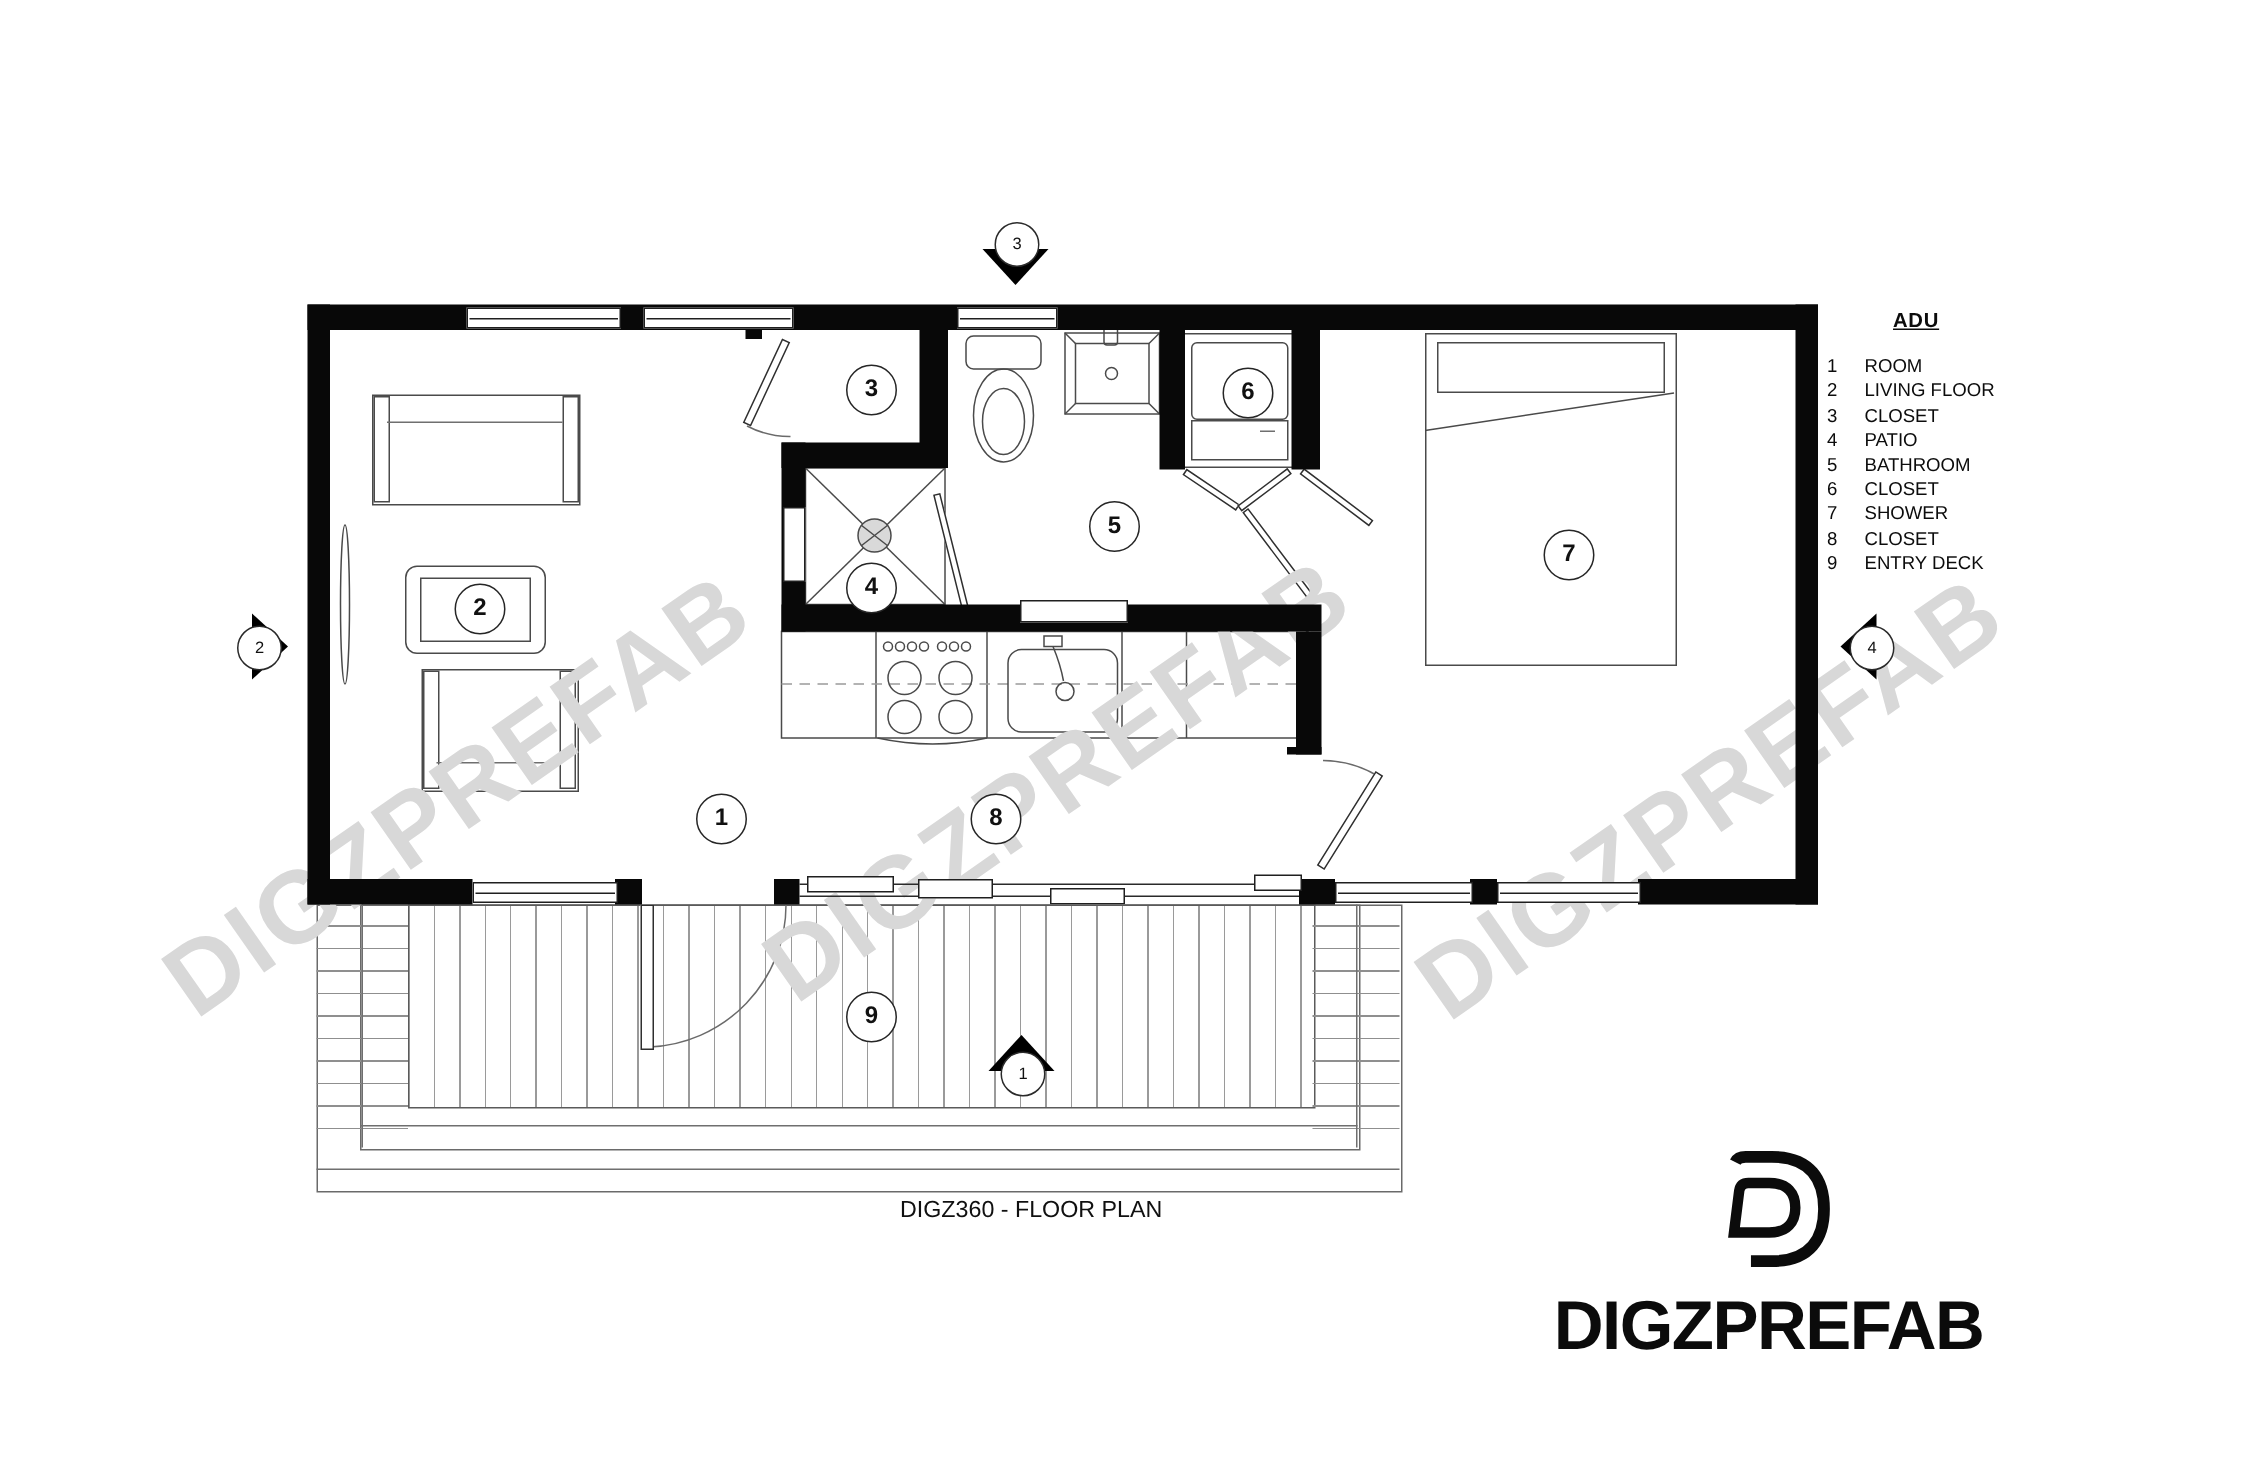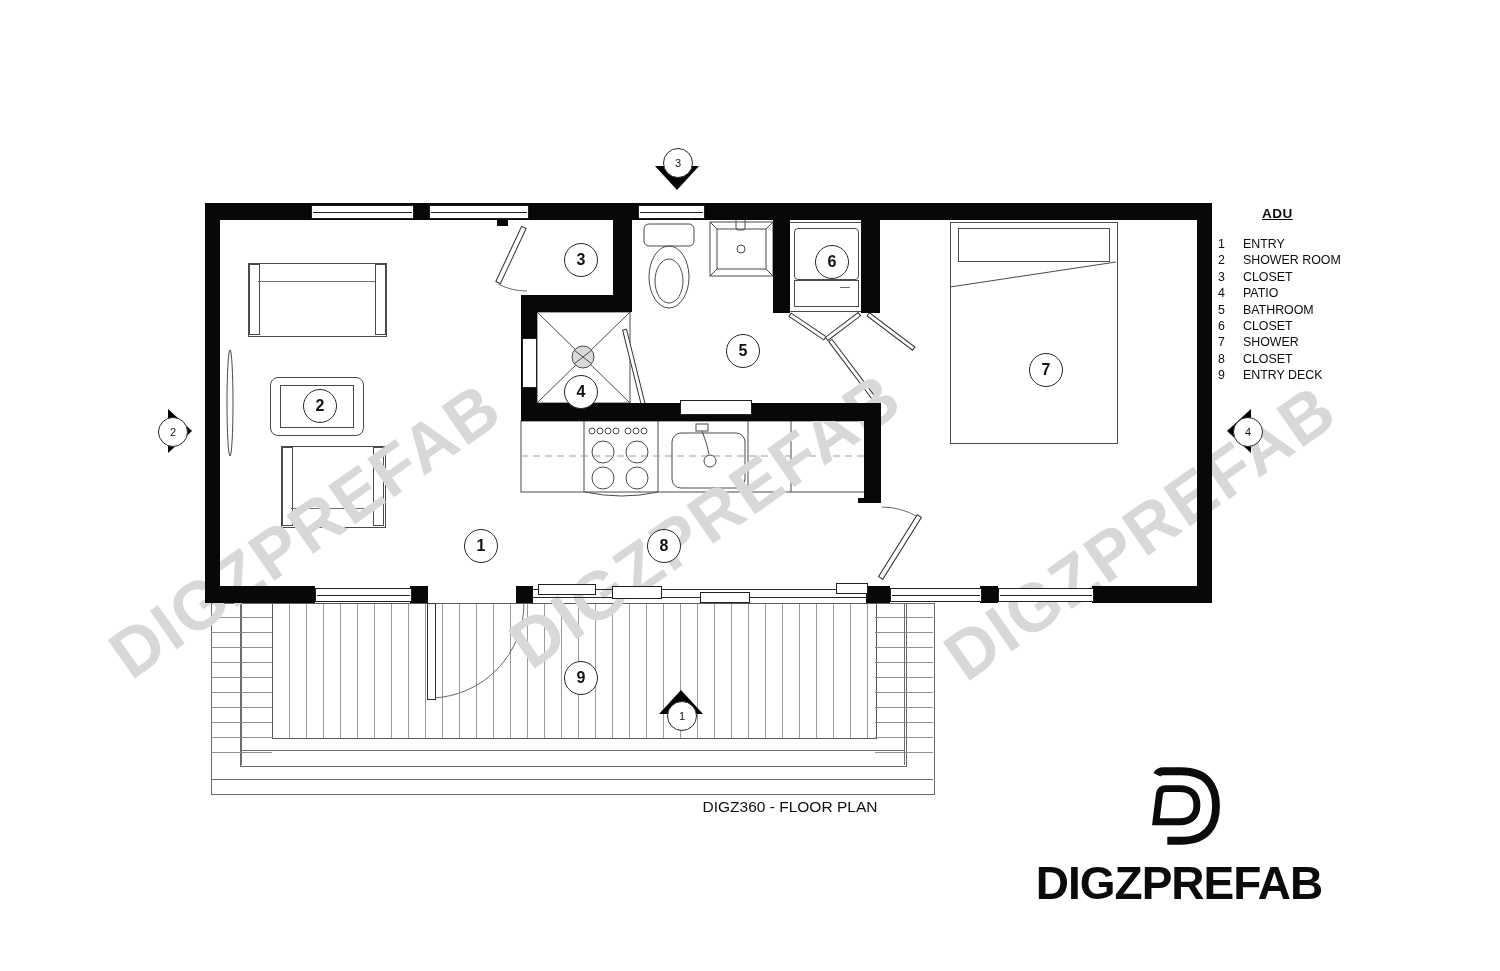--- a/index.html
+++ b/index.html
@@ -19,21 +19,21 @@
   .roomnum{position:absolute;width:32px;height:32px;border-radius:50%;border:1.5px solid #262626;
       background:#fff;z-index:45;font-size:16px;font-weight:bold;color:#111;
       display:flex;align-items:center;justify-content:center;}
   .mtri{position:absolute;width:0;height:0;z-index:44;}
   .mcirc{position:absolute;width:28px;height:28px;border-radius:50%;border:1px solid #2a2a2a;background:#fff;
       z-index:45;font-size:11px;color:#111;display:flex;align-items:center;justify-content:center;}
   .legend{position:absolute;left:1218px;top:206px;width:180px;z-index:45;color:#0c0c0c;}
   .legend-title{font-weight:bold;font-size:13.5px;text-decoration:underline;letter-spacing:.5px;margin:0 0 15px 44px;}
   .lrow{display:flex;font-size:12.4px;line-height:16.4px;}
   .lnum{width:25px;}
-  .plan-title{position:absolute;left:600px;top:798px;width:380px;text-align:center;font-size:15.5px;color:#101010;z-index:45;}
+  .plan-title{position:absolute;left:600px;top:798px;width:380px;font-size:15.5px;color:#101010;z-index:45;}
   .logo-mark{position:absolute;left:1132px;top:766px;width:88px;height:80px;z-index:45;}
   .logo-text{position:absolute;left:1003px;top:856px;width:352px;text-align:center;font-weight:bold;
       font-size:46px;letter-spacing:-1px;color:#0b0b0b;z-index:45;}
   .deck-outer{position:absolute;left:211px;top:603px;width:722px;height:190px;border:1px solid #6a6a6a;z-index:19;}
   .deck-mid{position:absolute;left:240px;top:603px;width:665px;height:162px;border:1px solid #6a6a6a;z-index:19;}
   .deck-planks{position:absolute;left:272px;top:603px;width:603px;height:134px;border:1px solid #5a5a5a;z-index:19;
       background:repeating-linear-gradient(to right,transparent 0 16px,#9a9a9a 16px 17px);}
   .stairs{position:absolute;z-index:19;background:repeating-linear-gradient(to bottom,transparent 0 14px,#8f8f8f 14px 15px);}
   .fixtures{position:absolute;left:0;top:0;z-index:21;}
 </style>
@@ -219,25 +219,25 @@
   <div class="mtri" style="left:1227px;top:409px;border-top:22px solid transparent;border-bottom:22px solid transparent;border-right:24px solid #000;"></div>
   <div class="mcirc" style="left:1233px;top:417px;">4</div>
 
   <div class="mtri" style="left:659px;top:690px;border-left:22px solid transparent;border-right:22px solid transparent;border-bottom:24px solid #000;"></div>
   <div class="mcirc" style="left:667px;top:701px;">1</div>
 
   <div class="legend">
     <div class="legend-title">ADU</div>
     <div class="lrow">
         <span class="lnum">1</span>
-        <span>ENTRY</span>
+        <span>ROOM</span>
       </div>
     <div class="lrow">
         <span class="lnum">2</span>
-        <span>SHOWER ROOM</span>
+        <span>LIVING FLOOR</span>
       </div>
     <div class="lrow">
         <span class="lnum">3</span>
         <span>CLOSET</span>
       </div>
     <div class="lrow">
         <span class="lnum">4</span>
         <span>PATIO</span>
       </div>
     <div class="lrow">

